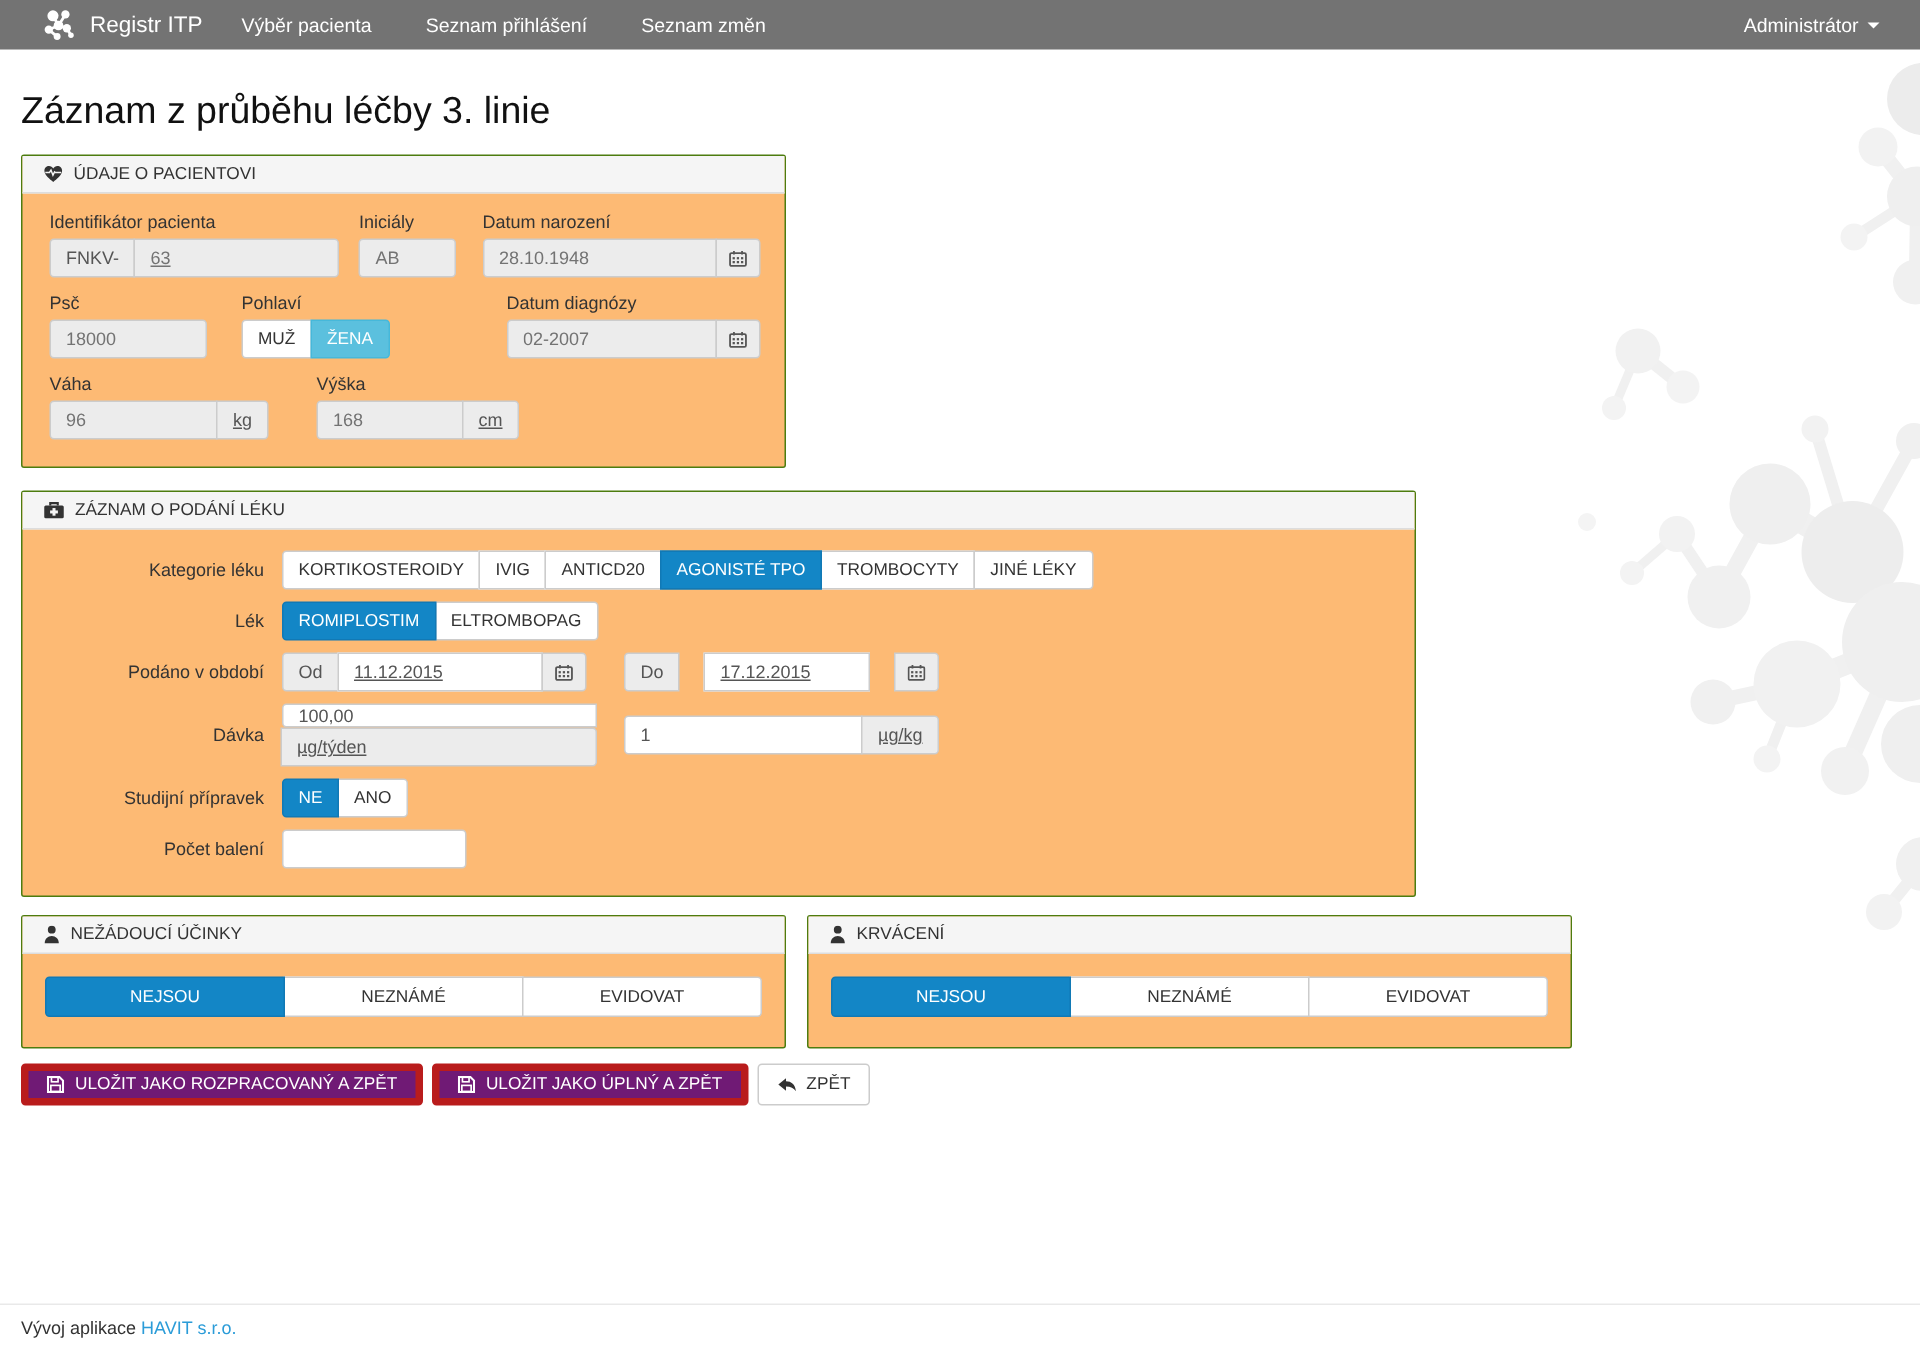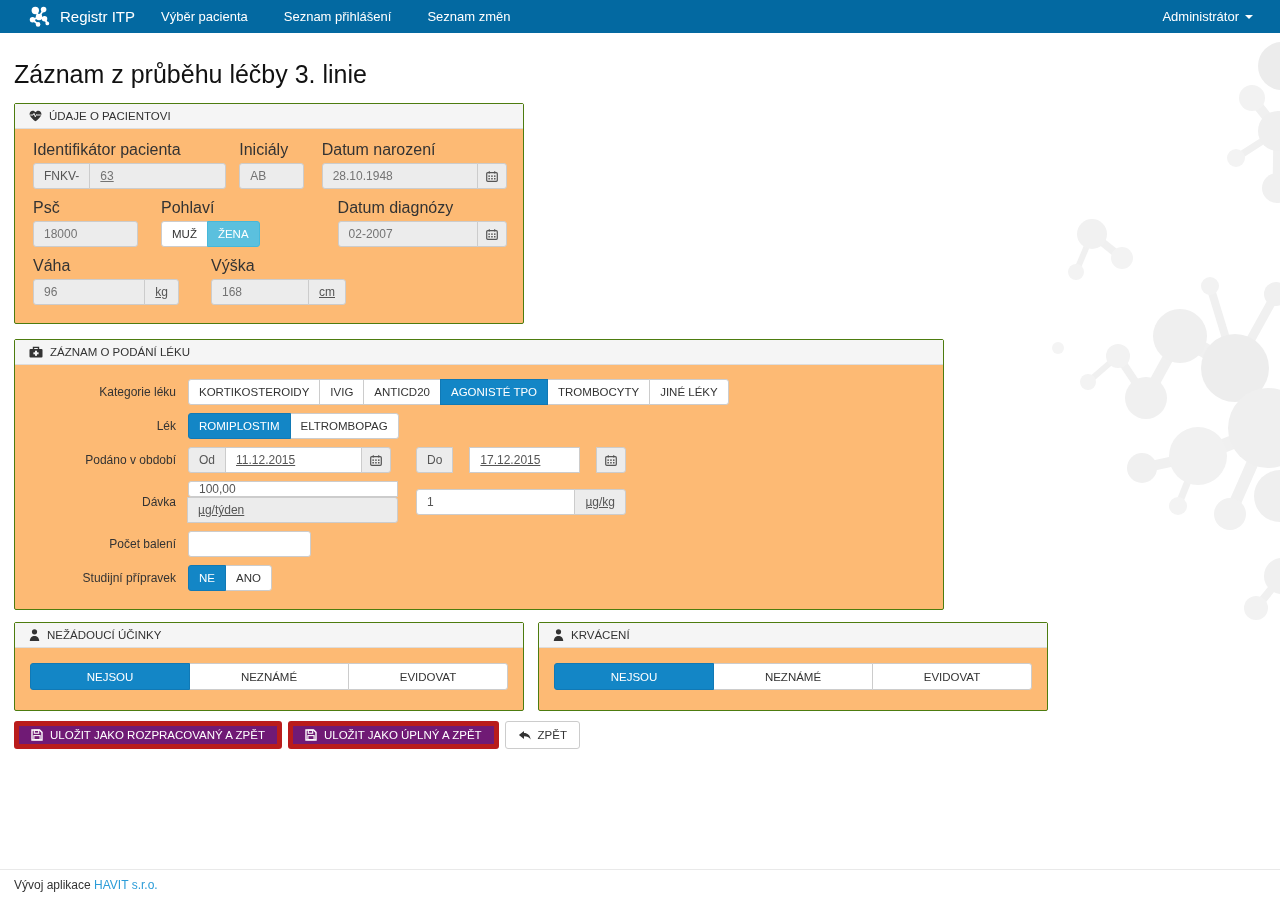--- a/index.html
+++ b/index.html
@@ -1,20 +1,20 @@
 <!DOCTYPE html>
 <html><head>
 <meta charset="utf-8">
 <style>
   * { margin:0; padding:0; box-sizing:border-box; }
   html,body { width:1280px; height:903px; overflow:hidden; background:#fff;
     font-family:"Liberation Sans", sans-serif; font-size:13px; color:#333; }
 
   
-  .navbar { position:relative; z-index:5; height:33px; background:#0369a1;
+  .navbar { position:relative; z-index:5; height:33px; background:#737373;
     display:flex; align-items:center; justify-content:space-between; padding:0 27px; }
   .nav-left { display:flex; align-items:center; }
   .logo { width:24px; height:24px; margin-right:9px; display:inline-flex; }
   .brand { color:#fff; font-size:15px; text-decoration:none; margin-right:26px; }
   .nav-item { color:#fff; font-size:13px; text-decoration:none; margin-right:36px; }
   .nav-user { color:#fff; font-size:13px; text-decoration:none; display:inline-flex; align-items:center; }
   .caret { display:inline-block; margin-left:6px; width:0; height:0;
     border-left:4px solid transparent; border-right:4px solid transparent; border-top:4px solid #fff; }
 
   
@@ -26,21 +26,21 @@
 
   .panel { background:#fdba74; border:1px solid #4d7c0f; border-radius:2px; }
   .panel-heading { background:#f5f5f5; border-bottom:1px solid #ddd; padding:6px 14px;
     font-size:11.5px; color:#333; display:flex; align-items:center; }
   .picon { display:inline-flex; margin-right:7px; }
 
   .panel-patient { width:510px; margin-bottom:15px; }
   .pbody { padding:12px 16px 14px 18px; }
   .p-row { display:flex; margin-bottom:10px; }
   .p-row:last-child { margin-bottom:4px; }
-  .fg label { display:block; font-size:16px; font-weight:400; margin-bottom:4px; color:#333; }
+  .fg label { display:block; font-size:12px; font-weight:400; margin-bottom:4px; color:#333; }
 
   .ctl { height:26px; font-family:inherit; font-size:12px; color:#555; }
   .input { border:1px solid #ccc; border-radius:3px; padding:0 10px; background:#fff; width:100%; outline:none; }
   .input.dis { background:#ececec; color:#737373; }
   .igroup { display:flex; align-items:stretch; }
   .igroup > * { border:1px solid #ccc; border-radius:0; }
   .igroup > * + * { margin-left:-1px;text-decoration:underline; }
   .igroup > :first-child { border-radius:3px 0 0 3px; }
   .igroup > :last-child { border-radius:0 3px 3px 0; }
   .igroup input { flex:1; min-width:0; padding:0 10px; outline:none; }
@@ -362,29 +362,29 @@
         <div class="igroup g-dose1">
           <input class="ctl input" value="100,00" style="">
           <span class="addon ctl">µg/týden</span>
         </div>
         <div class="igroup g-dose2">
           <input class="ctl input" value="1" style="">
           <span class="addon ctl">µg/kg</span>
         </div>
       </div>
       <div class="m-row">
-        <span class="m-label">Počet balení</span>
-        <input class="ctl input w-pack" style="border-radius: 3px;" value="">
-      </div>
-      <div class="m-row">
         <span class="m-label">Studijní přípravek</span>
         <div class="btn-group">
           <button class="btn sel">NE</button>
           <button class="btn">ANO</button>
         </div>
+      </div>
+      <div class="m-row">
+        <span class="m-label">Počet balení</span>
+        <input class="ctl input w-pack" style="border-radius: 3px;" value="">
       </div>
     </div>
   </section>
 
   <div class="row2">
     <section class="panel panel-half">
       <header class="panel-heading">
         <span class="picon">
           <svg viewBox="0 0 11 12" width="11" height="12">
             <circle cx="5.5" cy="2.8" r="2.6" fill="#333"></circle>

